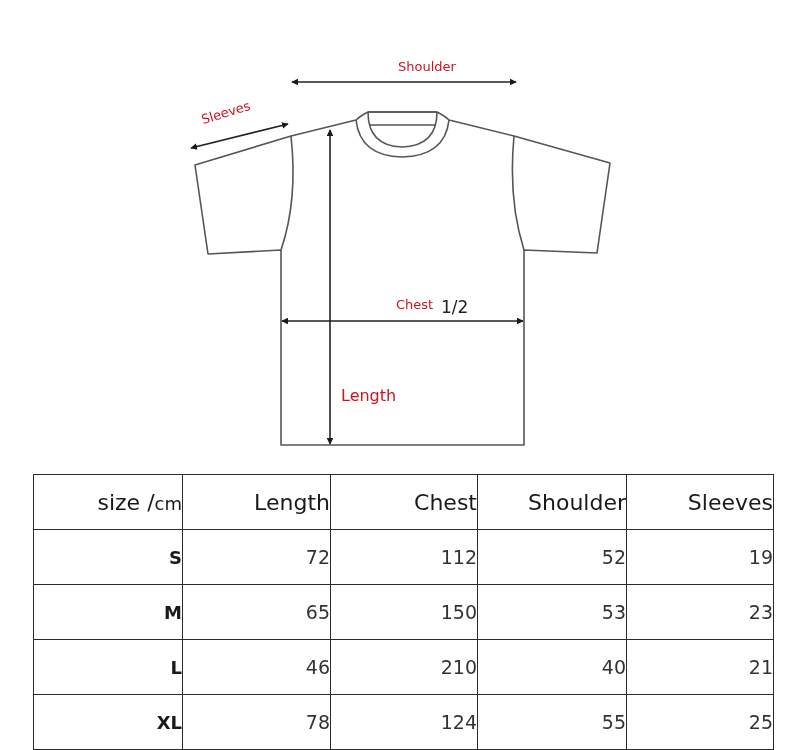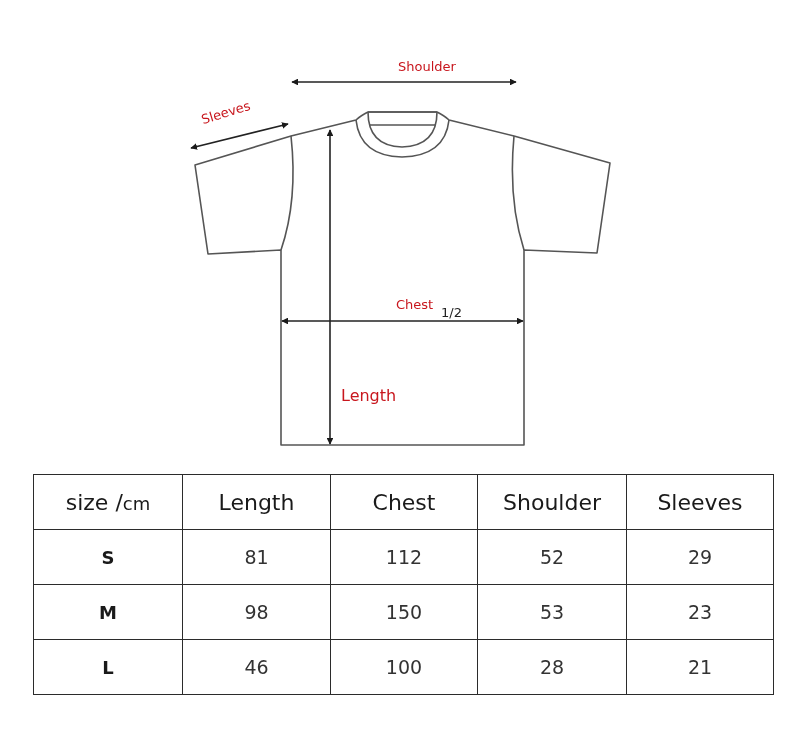--- a/index.html
+++ b/index.html
@@ -3,25 +3,25 @@
 <meta charset="utf-8">
 <style>
   html, body { margin: 0; padding: 0; background: #ffffff; }
   body { width: 800px; height: 750px; position: relative; overflow: hidden; font-family: "Liberation Sans", "DejaVu Sans", sans-serif; }
   #diagram { position: absolute; left: 0; top: 0; width: 800px; height: 460px; }
   .lbl { position: absolute; color: #c8161d; white-space: nowrap; font-family: "DejaVu Sans", "Liberation Sans", sans-serif; }
   .lbl-dark { color: #222; }
   #lbl-shoulder { left: 398px; top: 59px; font-size: 13px; }
   #lbl-sleeves { left: 204px; top: 112px; font-size: 13px; transform: rotate(-17deg); transform-origin: left bottom; }
   #lbl-chest { left: 396px; top: 297px; font-size: 13px; }
-  #lbl-chest-frac { left: 441px; top: 297px; font-size: 13px; margin-top: 8px; }
+  #lbl-chest-frac { left: 441px; top: 297px; font-size: 17px; }
   #lbl-length { left: 341px; top: 386px; font-size: 16px; }
 
   #size-table { position: absolute; left: 33px; top: 474px; border-collapse: collapse; table-layout: fixed; }
-  #size-table th, #size-table td { border: 1.5px solid #2b2b2b; text-align: center; padding: 0; color: #1a1a1a; font-family: "DejaVu Sans", "Liberation Sans", sans-serif; }
+  #size-table th, #size-table td { border: 1.5px solid #2b2b2b; text-align: right; padding: 0; color: #1a1a1a; font-family: "DejaVu Sans", "Liberation Sans", sans-serif; }
   #size-table th { height: 54px; font-size: 22px; font-weight: normal; }
   #size-table td { height: 54px; font-size: 19px; color: #333; }
   #size-table td.size-cell { font-weight: bold; color: #1a1a1a; font-size: 18px; }
   .c0 { width: 148px; } .c1 { width: 147px; } .c2 { width: 146px; } .c3 { width: 148px; } .c4 { width: 146px; }
   .unit { font-size: 18px; }
 </style>
 </head>
 <body>
 
 <div id="diagram">
@@ -68,33 +68,40 @@
       <th class="c0"><span>size /</span><span class="unit">cm</span></th>
       <th class="c1">Length</th>
       <th class="c2">Chest</th>
       <th class="c3">Shoulder</th>
       <th class="c4">Sleeves</th>
     </tr>
   </thead>
   <tbody>
     <tr>
       <td class="size-cell">S</td>
-      <td>81</td>
+      <td>72</td>
       <td>112</td>
       <td>52</td>
-      <td>29</td>
+      <td>19</td>
     </tr>
     <tr>
       <td class="size-cell">M</td>
-      <td>98</td>
+      <td>65</td>
       <td>150</td>
       <td>53</td>
       <td>23</td>
     </tr>
     <tr>
       <td class="size-cell">L</td>
       <td>46</td>
-      <td>100</td>
-      <td>28</td>
+      <td>210</td>
+      <td>40</td>
       <td>21</td>
+    </tr>
+    <tr>
+      <td class="size-cell">XL</td>
+      <td>78</td>
+      <td>124</td>
+      <td>55</td>
+      <td>25</td>
     </tr>
   </tbody>
 </table>
 
 </body></html>

